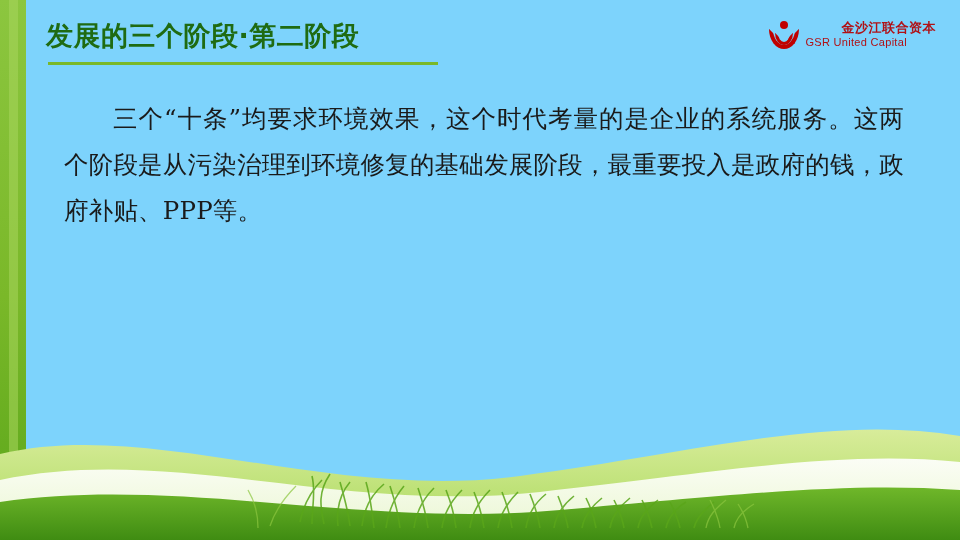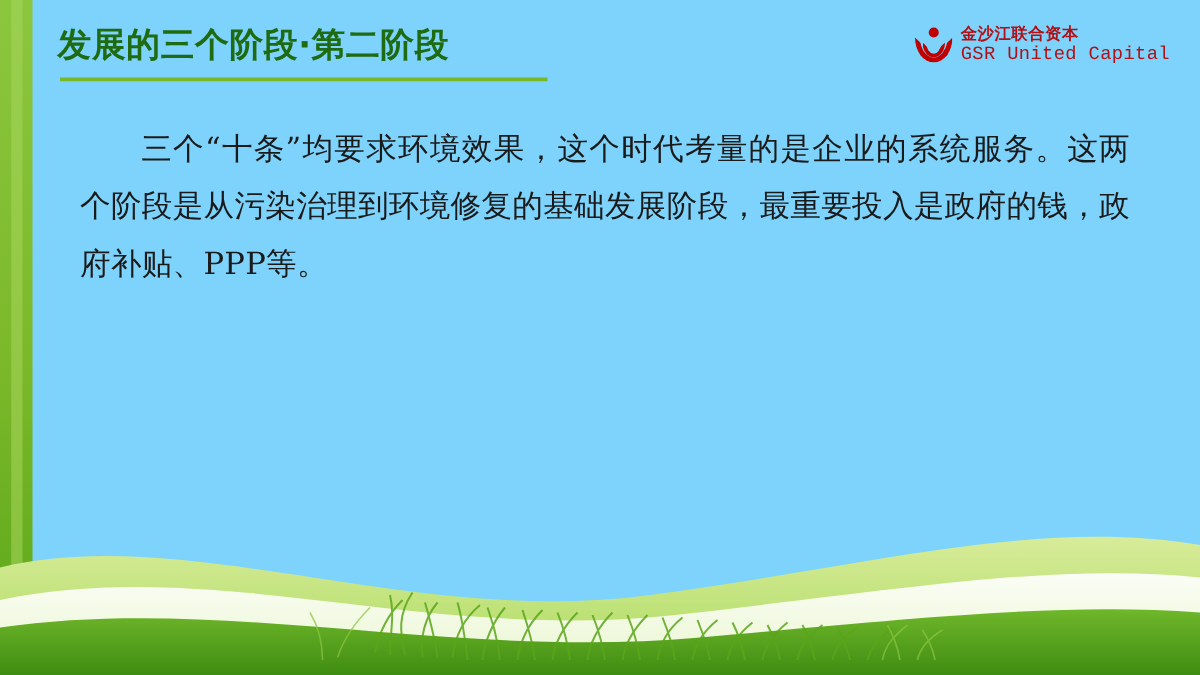--- a/index.html
+++ b/index.html
@@ -110,24 +110,25 @@
   }
   .logo-text {
     line-height: 1.15;
   }
   .logo-cn {
     font-family: Liberation Sans, sans-serif;
     font-size: 13px;
     font-weight: bold;
     color: #b01116;
     letter-spacing: 0.5px;
+    margin-left: 36px;
   }
   .logo-en {
-    font-family: Liberation Mono, monospace;
-    font-size: 15px;
+    font-family: Liberation Sans, sans-serif;
+    font-size: 11px;
     color: #b01116;
     letter-spacing: 0.3px;
   }
 
   
   .content {
     position: absolute;
     left: 64px;
     top: 96px;
     width: 840px;

